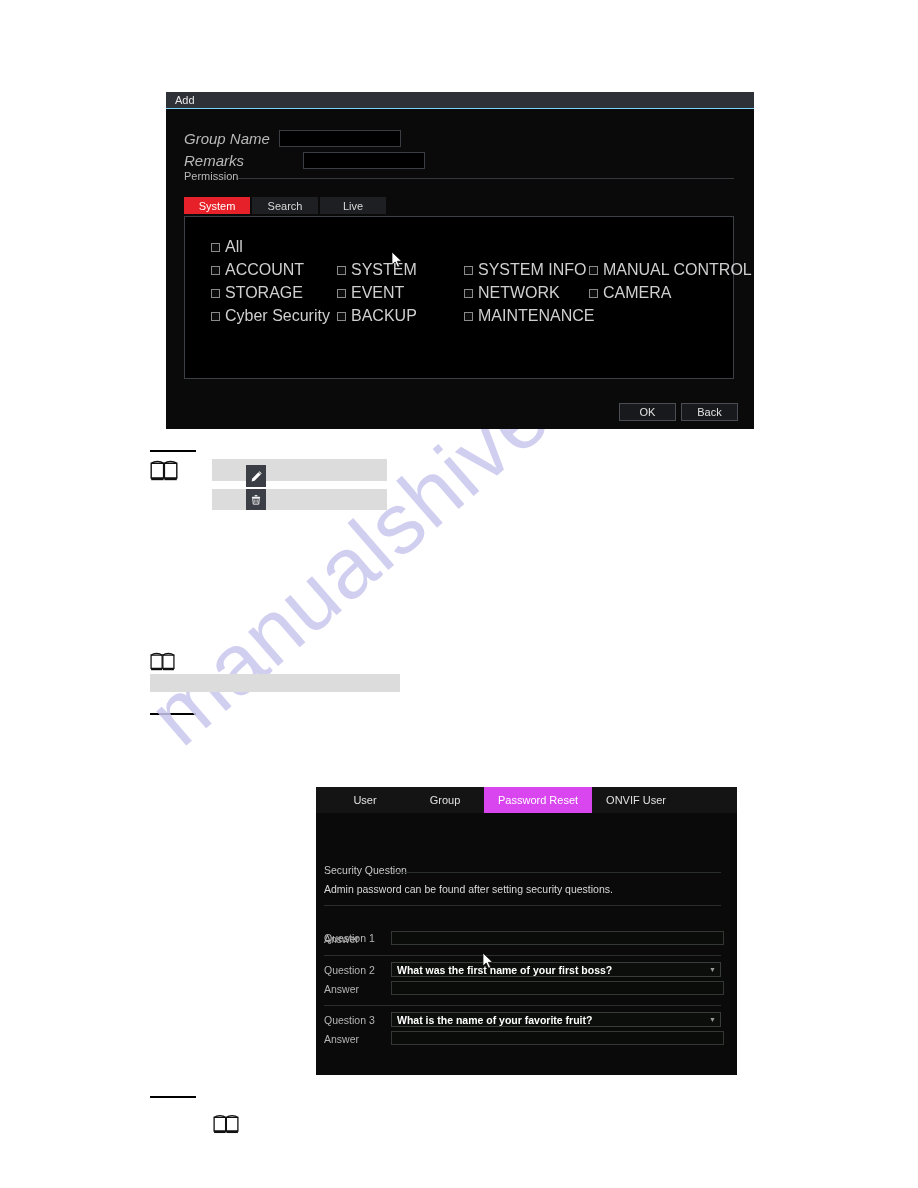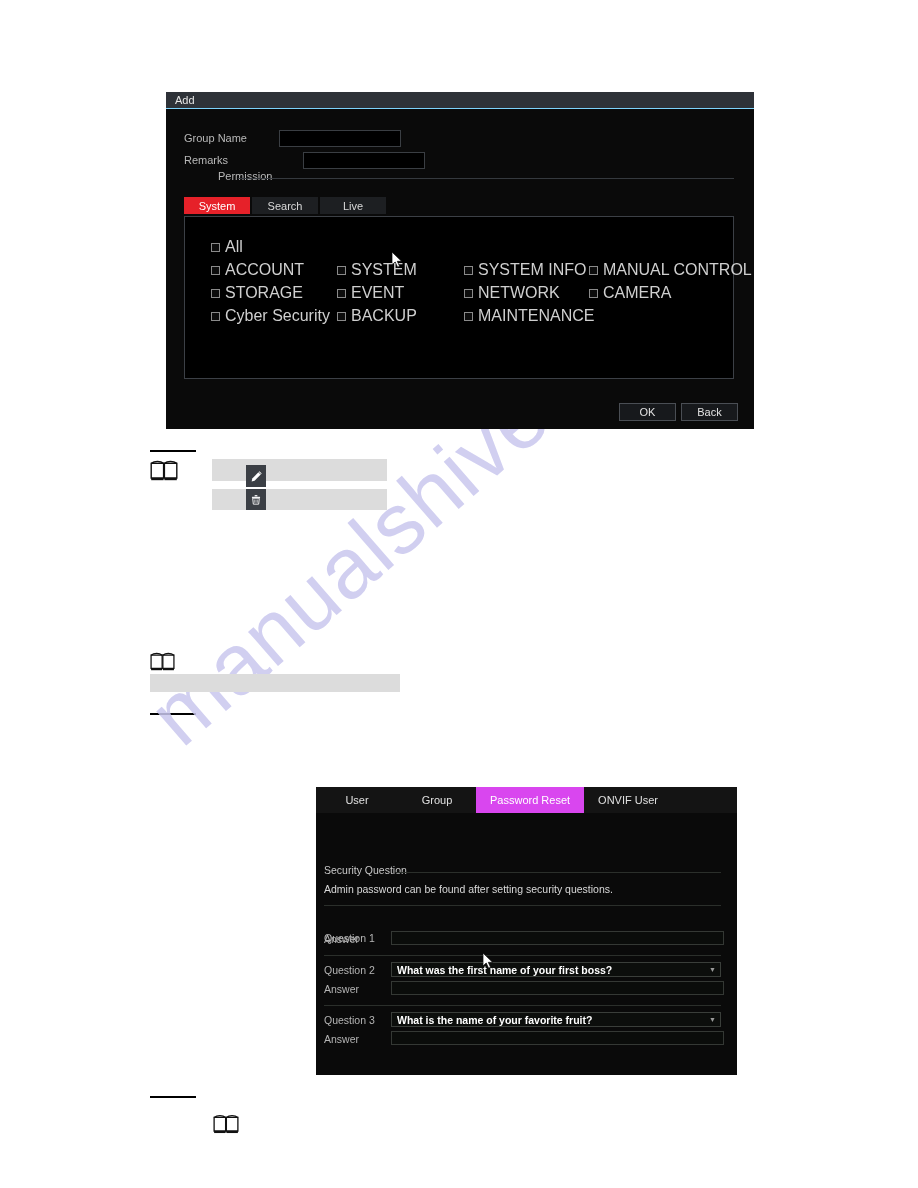--- a/index.html
+++ b/index.html
@@ -89,22 +89,23 @@
   
   #add-dialog { left: 166px; top: 92px; width: 588px; height: 337px; }
   .form-row {
     position: absolute;
     display: flex;
     align-items: center;
     height: 18px;
   }
   .form-label {
     color: #b9b9b9;
-    font-size: 11px;
+    font-size: 15px;
     width: 95px;
+    font-style: italic;
   }
   .text-input {
     width: 122px;
     height: 17px;
     background: #000000;
     border: 1px solid #3a3e43;
   }
   .section-label {
     position: absolute;
     color: #b9b9b9;
@@ -170,20 +171,21 @@
 
   
   #pwd-dialog { left: 316px; top: 787px; width: 421px; height: 288px; }
   .pw-tabs {
     position: absolute;
     left: 0; top: 0;
     width: 421px; height: 26px;
     background: #141414;
     display: flex;
     align-items: stretch;
+    padding-left: 8px;
   }
   .pw-tab {
     display: flex;
     align-items: center;
     justify-content: center;
     font-size: 11px;
     color: #e0e0e0;
     background: transparent;
     padding: 0 14px;
   }
@@ -254,21 +256,21 @@
   <div class="form-row" style="left:18px; top:37px; width:310px;">
     <span class="form-label">Group Name</span>
     <div class="text-input"></div>
   </div>
 
   <div class="form-row" style="left:18px; top:59px; width:310px;gap:24px;">
     <span class="form-label">Remarks</span>
     <div class="text-input"></div>
   </div>
 
-  <div class="section-label" style="left:18px; top:78px;margin-left:34px;">Permission</div>
+  <div class="section-label" style="left:18px; top:78px;">Permission</div>
   <div class="section-line" style="left:72px; top:86px; width:496px;"></div>
 
   <div class="tabs" style="left:18px; top:105px;">
     <div class="tab active">System</div>
     <div class="tab">Search</div>
     <div class="tab">Live</div>
   </div>
 
   <div class="perm-panel" style="left:18px; top:124px; width:550px; height:163px;">
 

